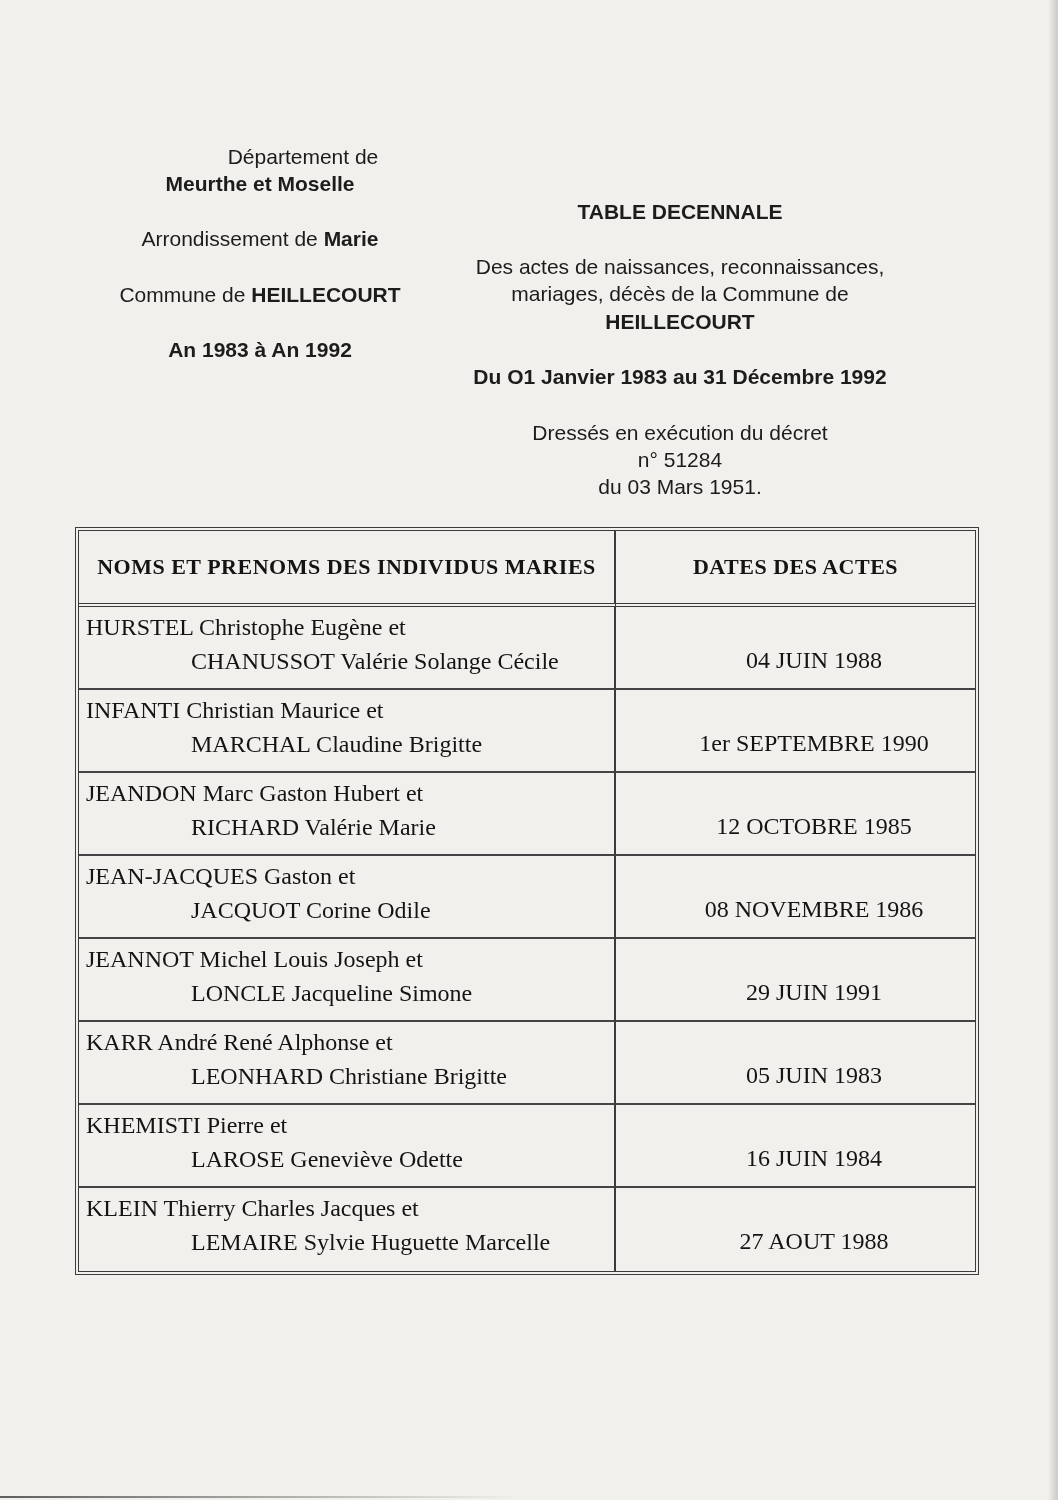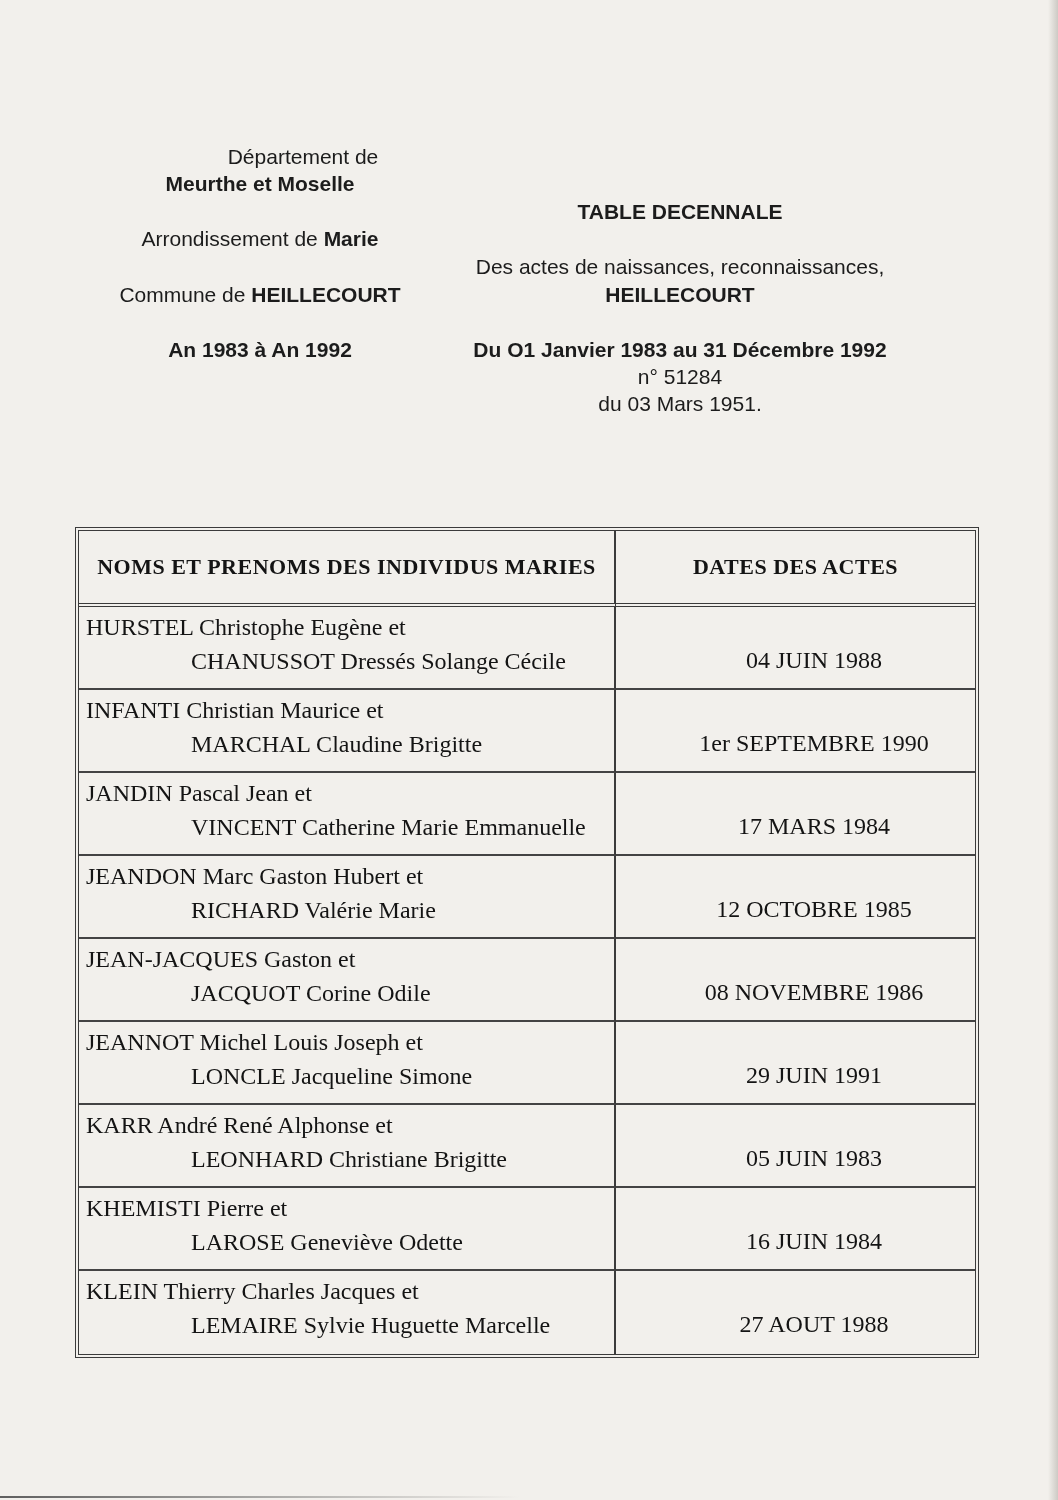--- a/index.html
+++ b/index.html
@@ -93,67 +93,60 @@
     <div class="shift-right">Département de</div>
     <div class="b tight">Meurthe et Moselle</div>
     <div class="gap"><span>Arrondissement de</span> <span class="b">Marie</span></div>
     <div class="gap2"><span>Commune de</span> <span class="b">HEILLECOURT</span></div>
     <div class="b gap">An 1983 à An 1992</div>
   </div>
 
   <div class="hdr-right">
     <div class="b">TABLE DECENNALE</div>
     <div class="gap">Des actes de naissances, reconnaissances,</div>
+    <div class="tight">mariages, décès de la Commune de</div>
     <div class="b tight2">HEILLECOURT</div>
     <div class="b gap">Du O1 Janvier 1983 au 31 Décembre 1992</div>
+    <div class="gap2">Dressés en exécution du décret</div>
     <div class="tight">n° 51284</div>
     <div class="tight">du 03 Mars 1951.</div>
   </div>
 
   <table class="doc-table">
     <colgroup>
         <col class="c1">
         <col class="c2">
       </colgroup>
     <thead>
       <tr>
         <th class="names-h">NOMS ET PRENOMS DES INDIVIDUS MARIES</th>
         <th>DATES DES ACTES</th>
       </tr>
     </thead>
     <tbody id="table-body">
   <tr>
     <td class="names">
       <div class="name1">HURSTEL Christophe Eugène et</div>
-      <div class="name2">CHANUSSOT Dressés Solange Cécile</div>
+      <div class="name2">CHANUSSOT Valérie Solange Cécile</div>
     </td>
     <td class="date">
       <div class="date-text">04 JUIN 1988</div>
     </td>
   </tr>
 
   <tr>
     <td class="names">
       <div class="name1">INFANTI Christian Maurice et</div>
       <div class="name2">MARCHAL Claudine Brigitte</div>
     </td>
     <td class="date">
       <div class="date-text">1er SEPTEMBRE 1990</div>
     </td>
   </tr>
 
-  <tr>
-    <td class="names">
-      <div class="name1">JANDIN Pascal Jean et</div>
-      <div class="name2">VINCENT Catherine Marie Emmanuelle</div>
-    </td>
-    <td class="date">
-      <div class="date-text">17 MARS 1984</div>
-    </td>
-  </tr>
 
   <tr>
     <td class="names">
       <div class="name1">JEANDON Marc Gaston Hubert et</div>
       <div class="name2">RICHARD Valérie Marie</div>
     </td>
     <td class="date">
       <div class="date-text">12 OCTOBRE 1985</div>
     </td>
   </tr>

